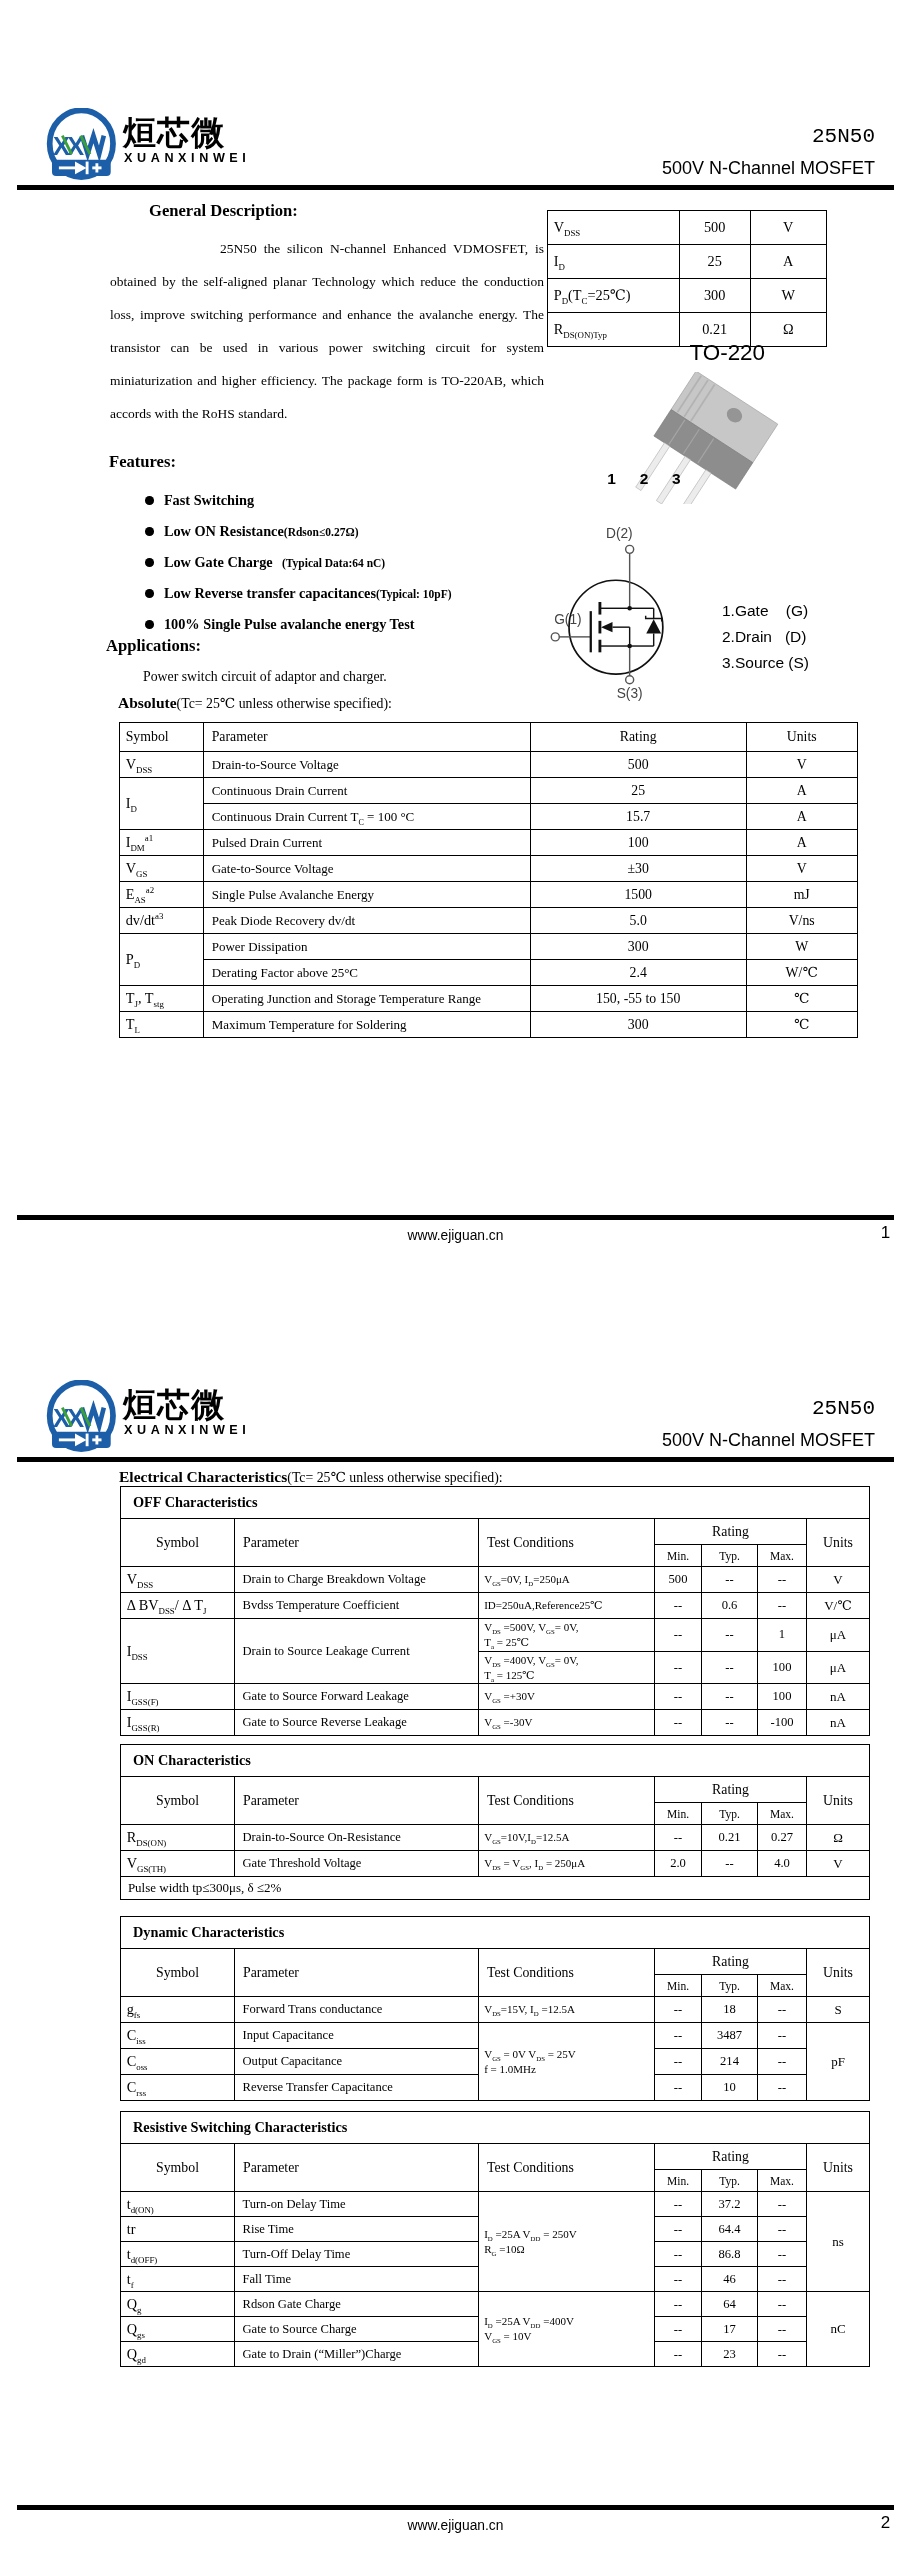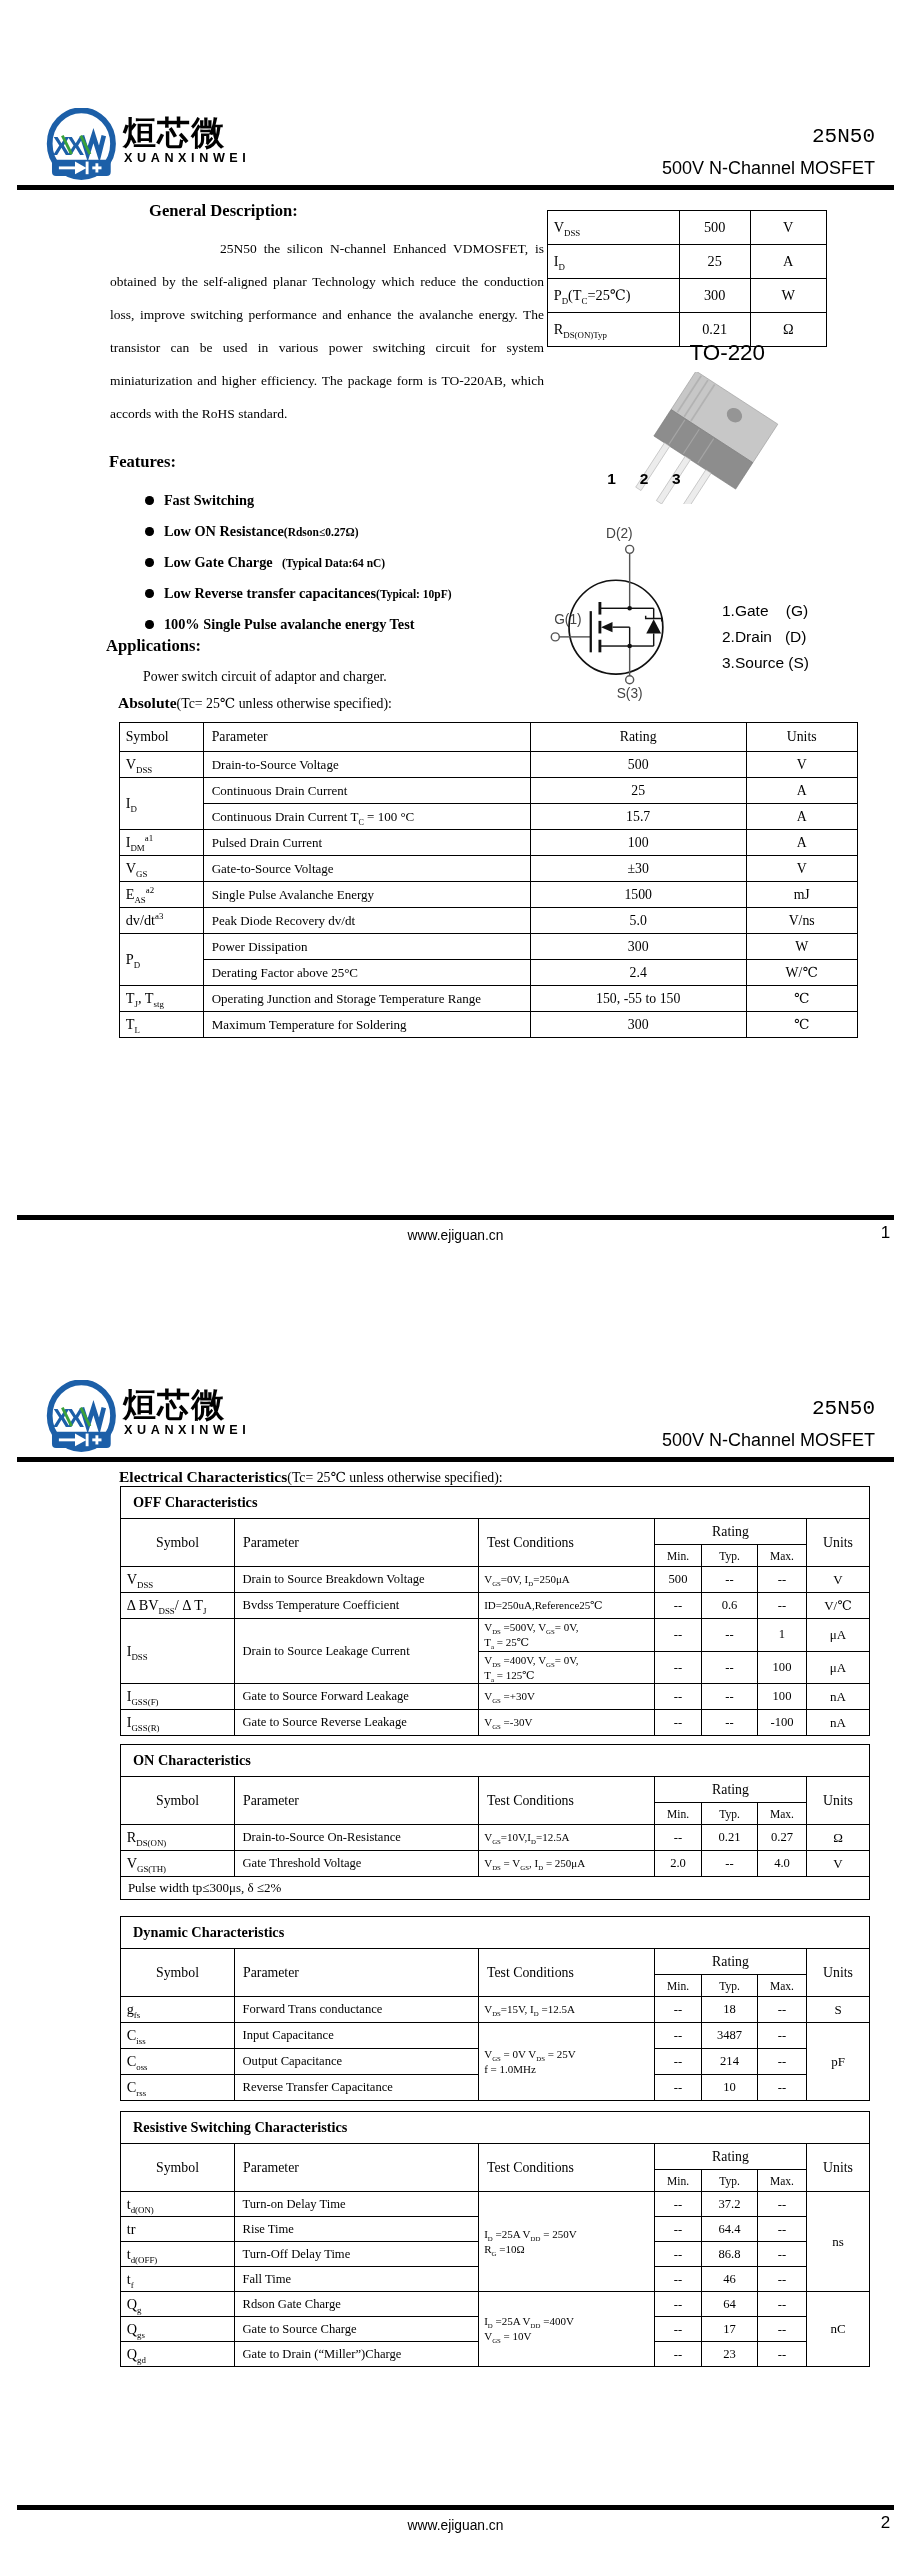--- a/index.html
+++ b/index.html
@@ -353,21 +353,21 @@
       <td colspan="3">Rating</td>
       <td class="c7" rowspan="2">Units</td>
     </tr>
     <tr class="hd2">
       <td class="c4">Min.</td>
       <td class="c5">Typ.</td>
       <td class="c6">Max.</td>
     </tr>
     <tr>
       <td class="sym">V<sub>DSS</sub></td>
-      <td class="par">Drain to Source Breakdown Voltage</td>
+      <td class="par">Drain to Charge Breakdown Voltage</td>
       <td class="tc">V<sub>GS</sub>=0V, I<sub>D</sub>=250μA</td>
       <td class="ct">500</td>
       <td class="ct">--</td>
       <td class="ct">--</td>
       <td class="un">V</td>
     </tr>
     <tr>
       <td class="sym">Δ BV<sub>DSS</sub>/ Δ T<sub>J</sub></td>
       <td class="par">Bvdss Temperature Coefficient</td>
       <td class="tc">ID=250uA,Reference25℃</td>

